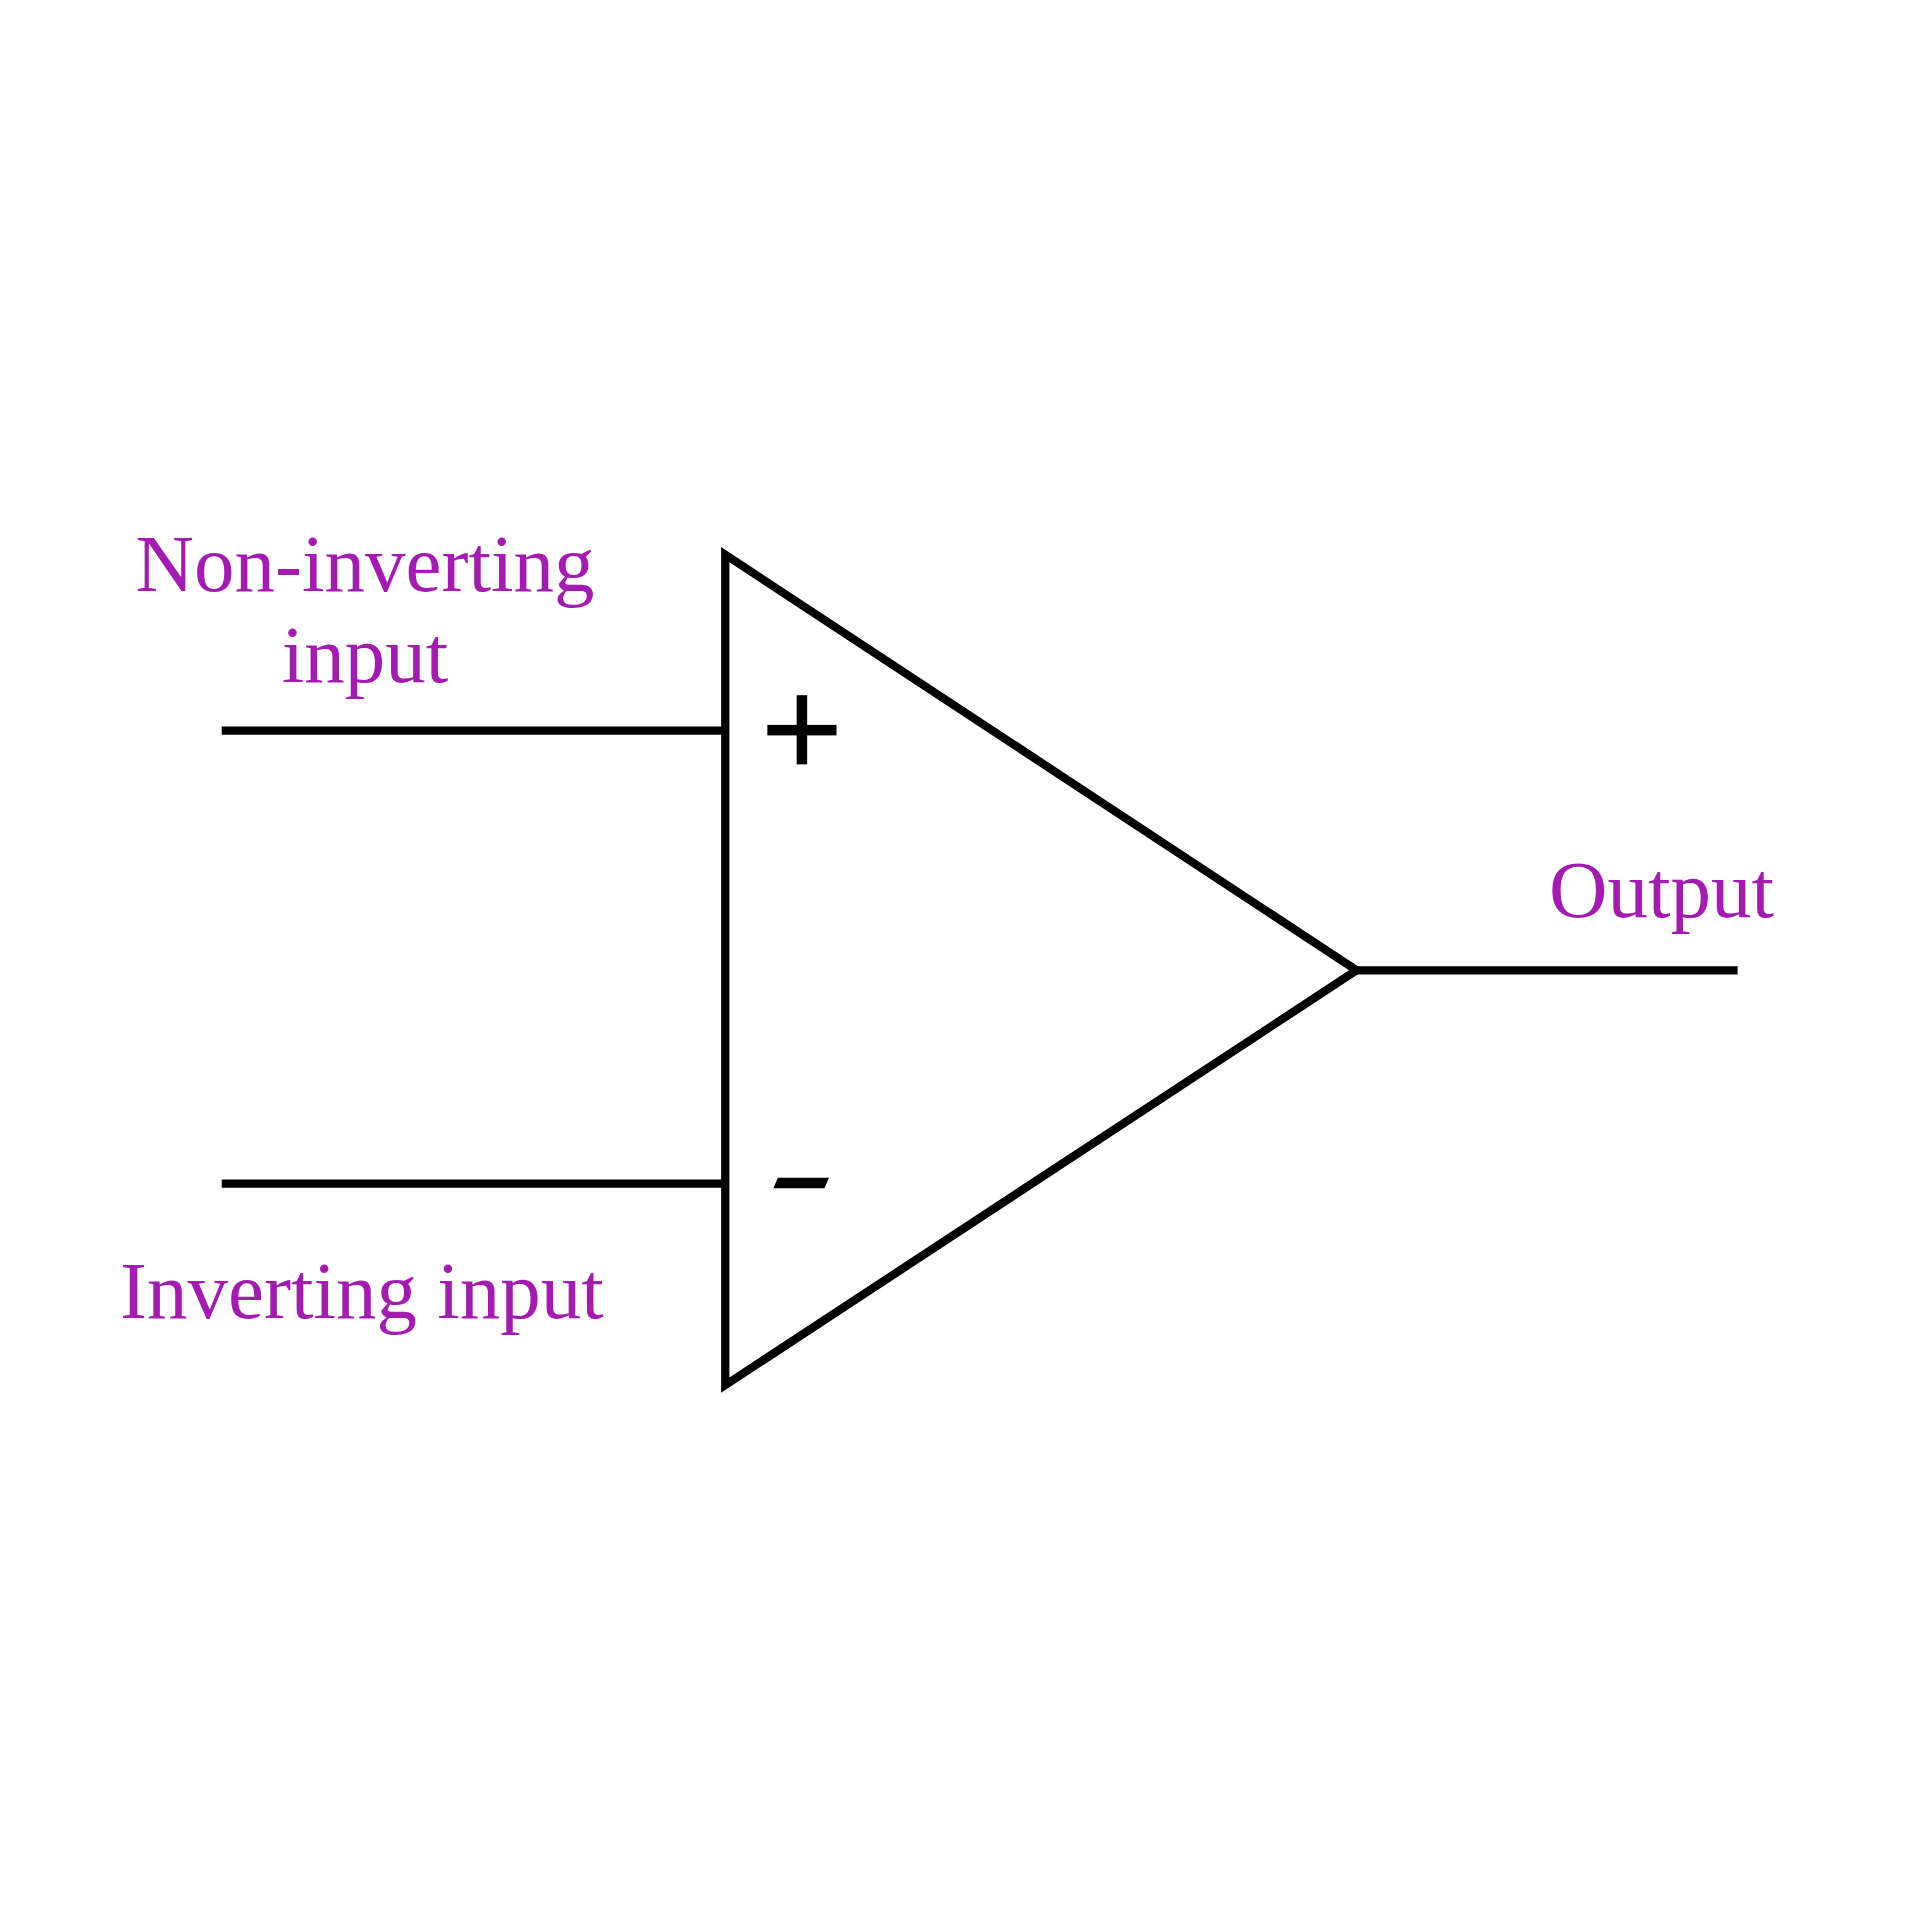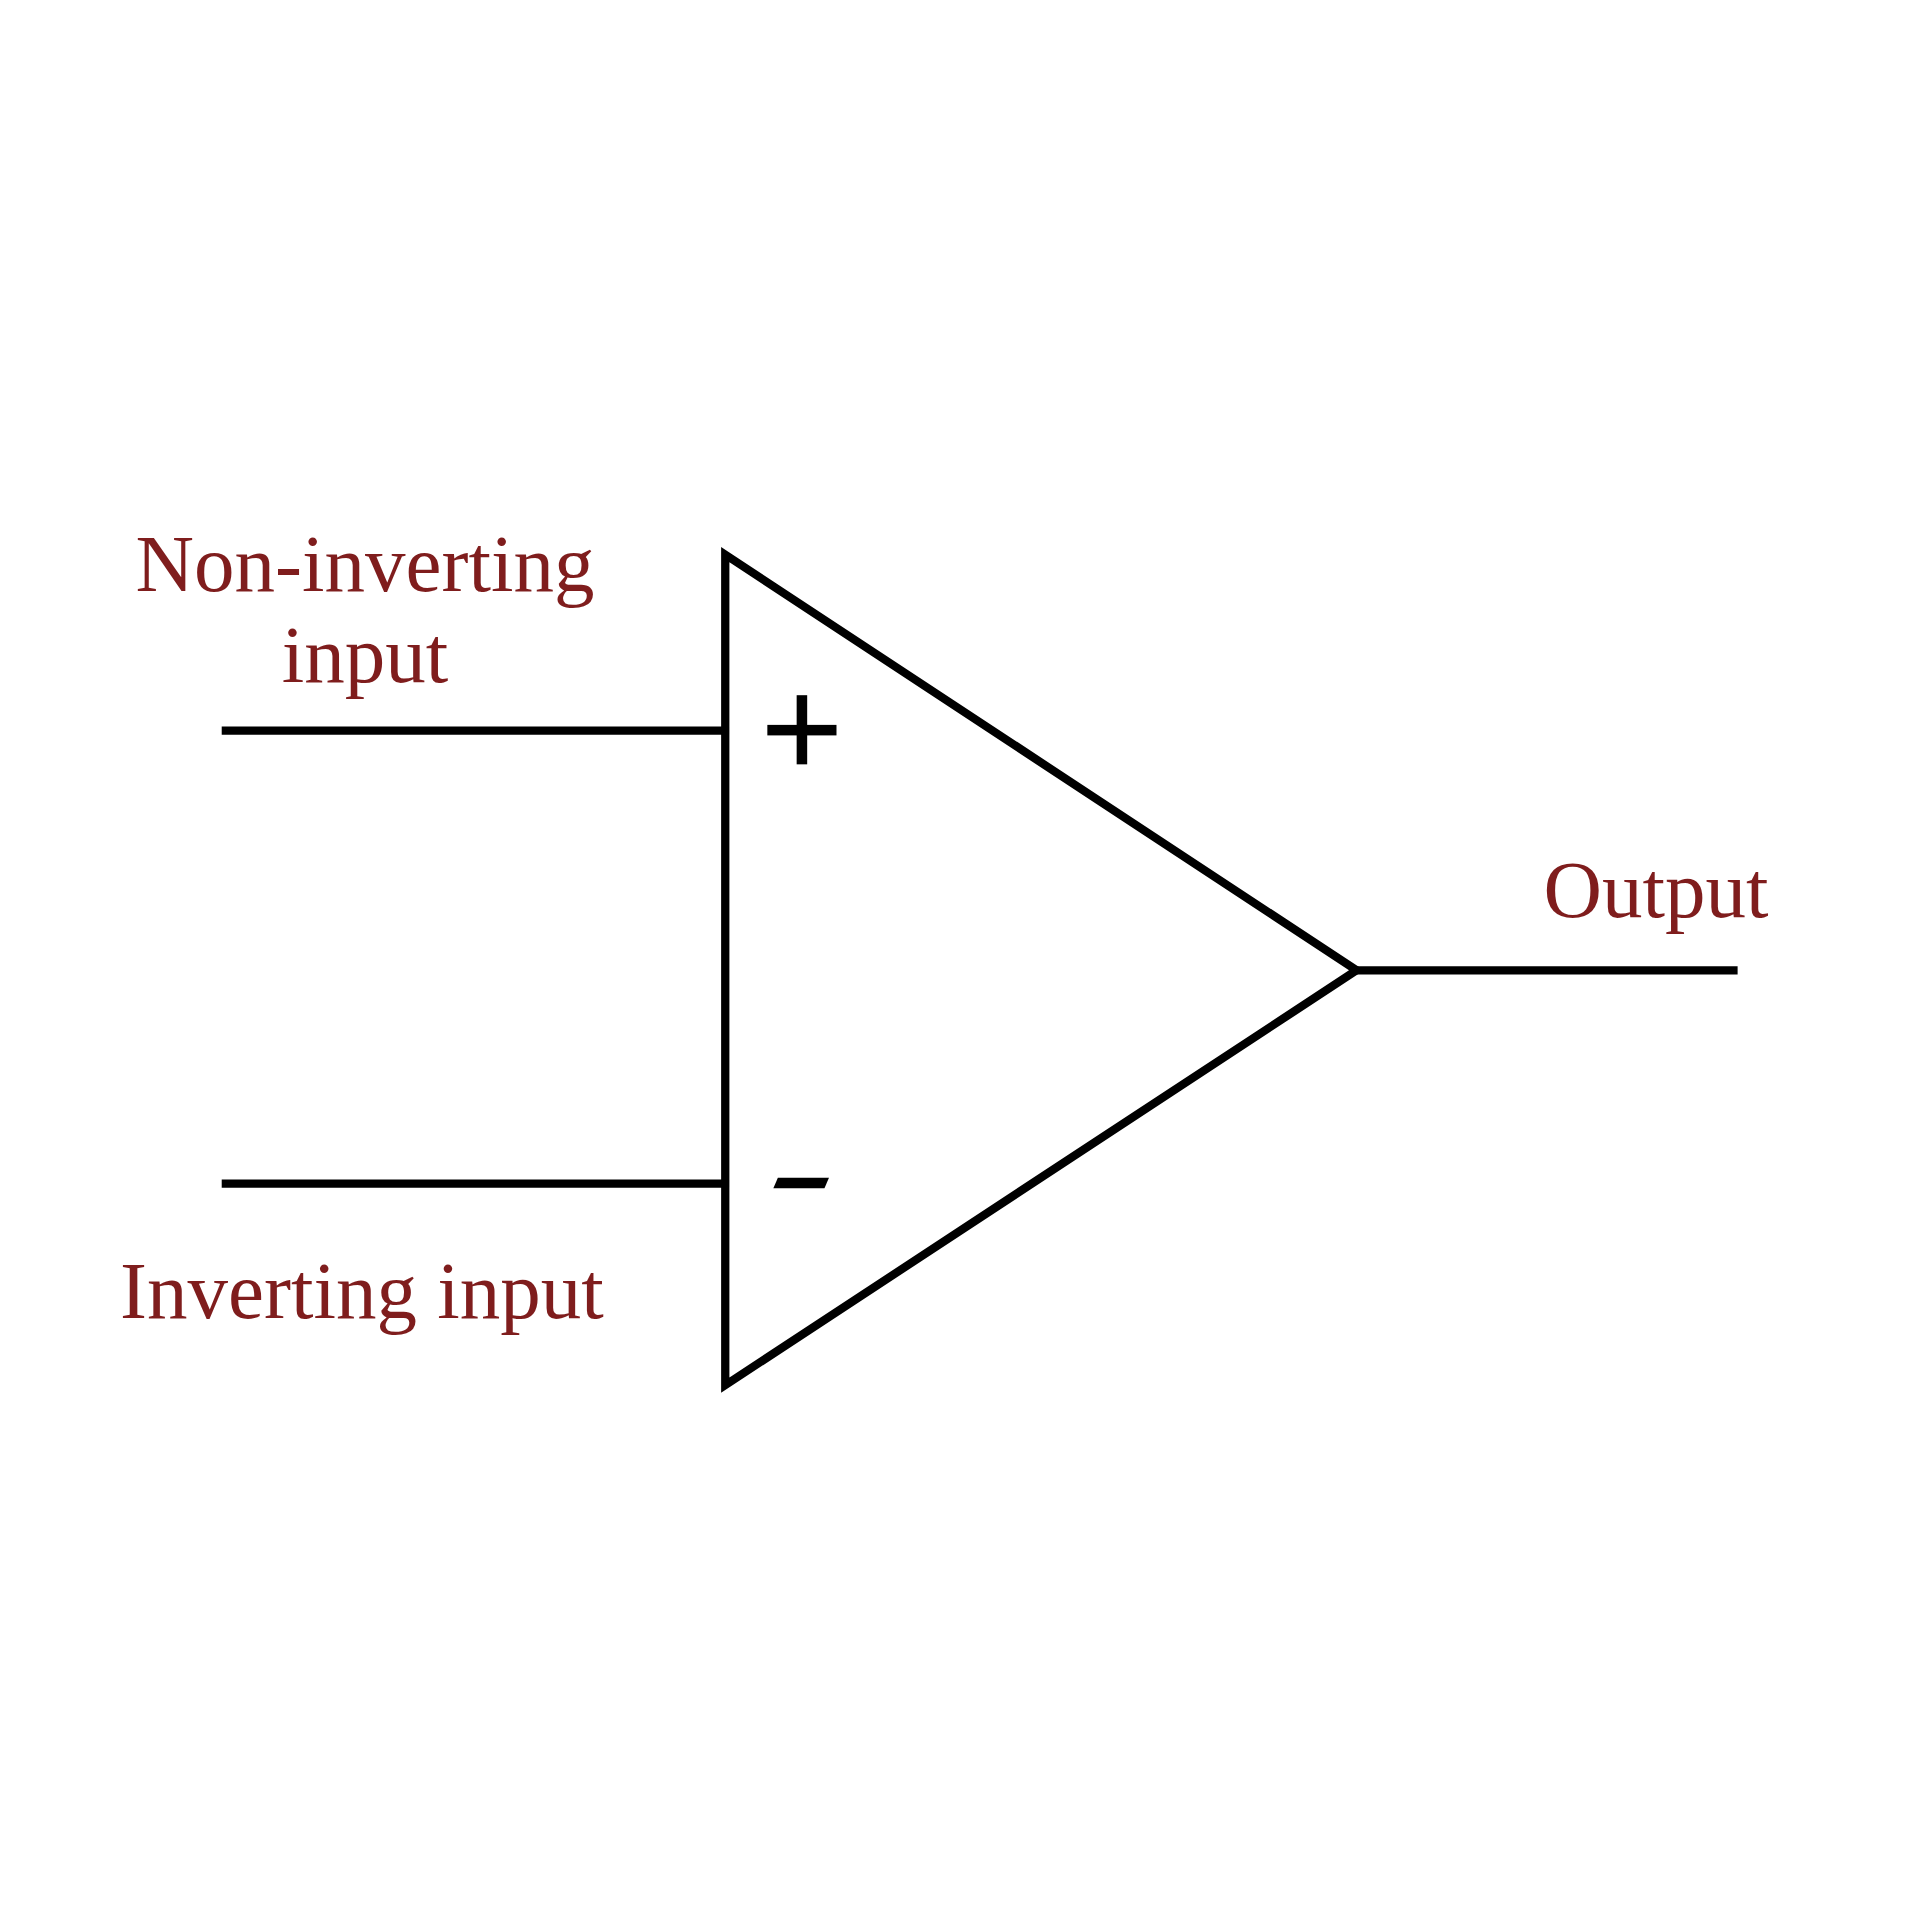--- a/index.html
+++ b/index.html
@@ -23,21 +23,21 @@
   #diagram-svg {
     position: absolute;
     left: 0;
     top: 0;
     width: 1924px;
     height: 1924px;
     display: block;
   }
   .label {
     position: absolute;
-    color: #7f1d1d;
+    color: #a21caf;
     font-family: "Liberation Serif", "DejaVu Serif", serif;
     font-weight: 400;
     font-size: 81px;
     line-height: 1.12;
     white-space: pre;
     letter-spacing: 0px;
     user-select: none;
   }
   #label-noninverting-input {
     left: 132px;
@@ -48,22 +48,21 @@
   #label-inverting-input {
     left: 120px;
     top: 1246px;
     width: 511px;
     text-align: left;
   }
   #label-output {
     left: 1458px;
     top: 845px;
     width: 316px;
-    text-align: center;
-    margin-left: 40px;
+    text-align: right;
   }
 </style>
 </head>
 <body>
 
 <div id="canvas">
 
   <svg id="diagram-svg" viewBox="0 0 2560 2560" preserveAspectRatio="none">
 
     <polygon id="opamp-triangle" points="965,738 1805,1291 965,1843" fill="none" stroke="#000000" stroke-width="11" stroke-linejoin="miter" stroke-miterlimit="10"></polygon>

